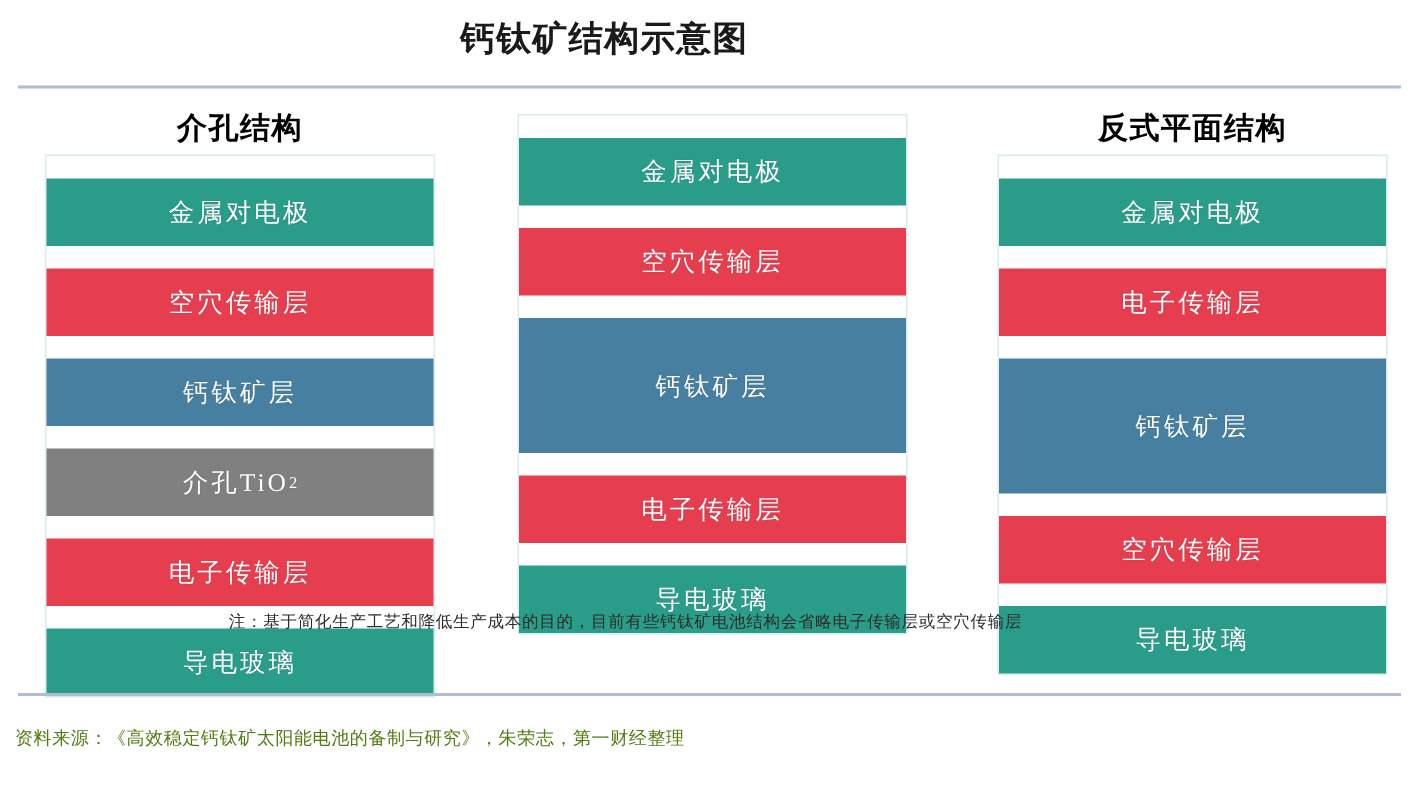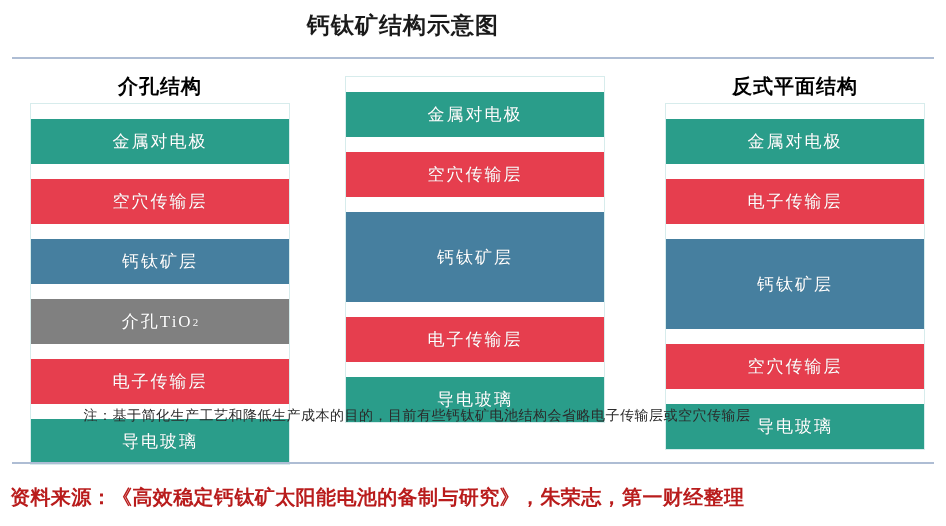--- a/index.html
+++ b/index.html
@@ -99,35 +99,34 @@
     letter-spacing: 0;
   }
 
   
   .note {
     position: absolute;
     left: 0;
     top: 407px;
     width: 834px;
     text-align: center;
-    font-size: 14px;
+    font-size: 11px;
     color: #2b2b2b;
     letter-spacing: 0.5px;
     font-family: "Liberation Serif", "DejaVu Serif", serif;
   }
 
   
   .source {
     position: absolute;
     left: 10px;
     top: 484px;
-    font-size: 20px;
-    color: #b91c1c;
+    font-size: 12px;
+    color: #4d7c0f;
     letter-spacing: 0.4px;
-    font-weight: bold;
   }
 </style>
 </head>
 <body>
 
 <div class="title">钙钛矿结构示意图</div>
 
 <div class="hrule top" style="background: rgb(174, 189, 212);"></div>
 
 <div class="diagram">

